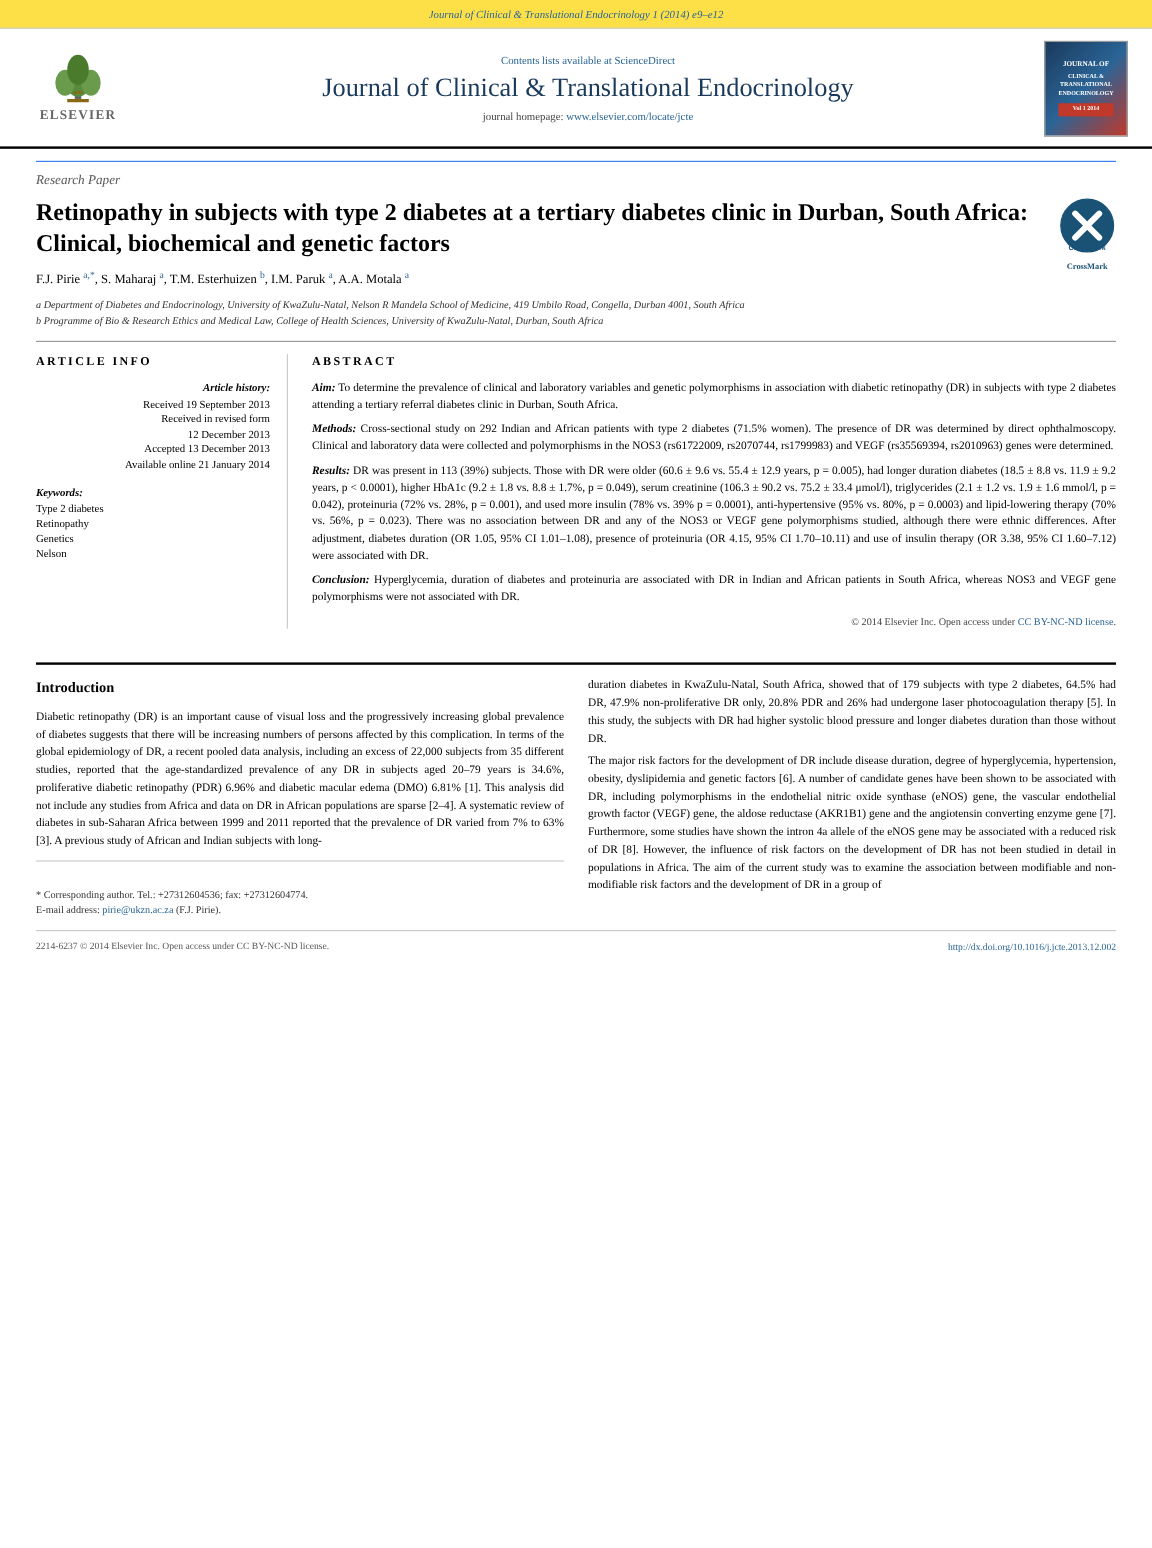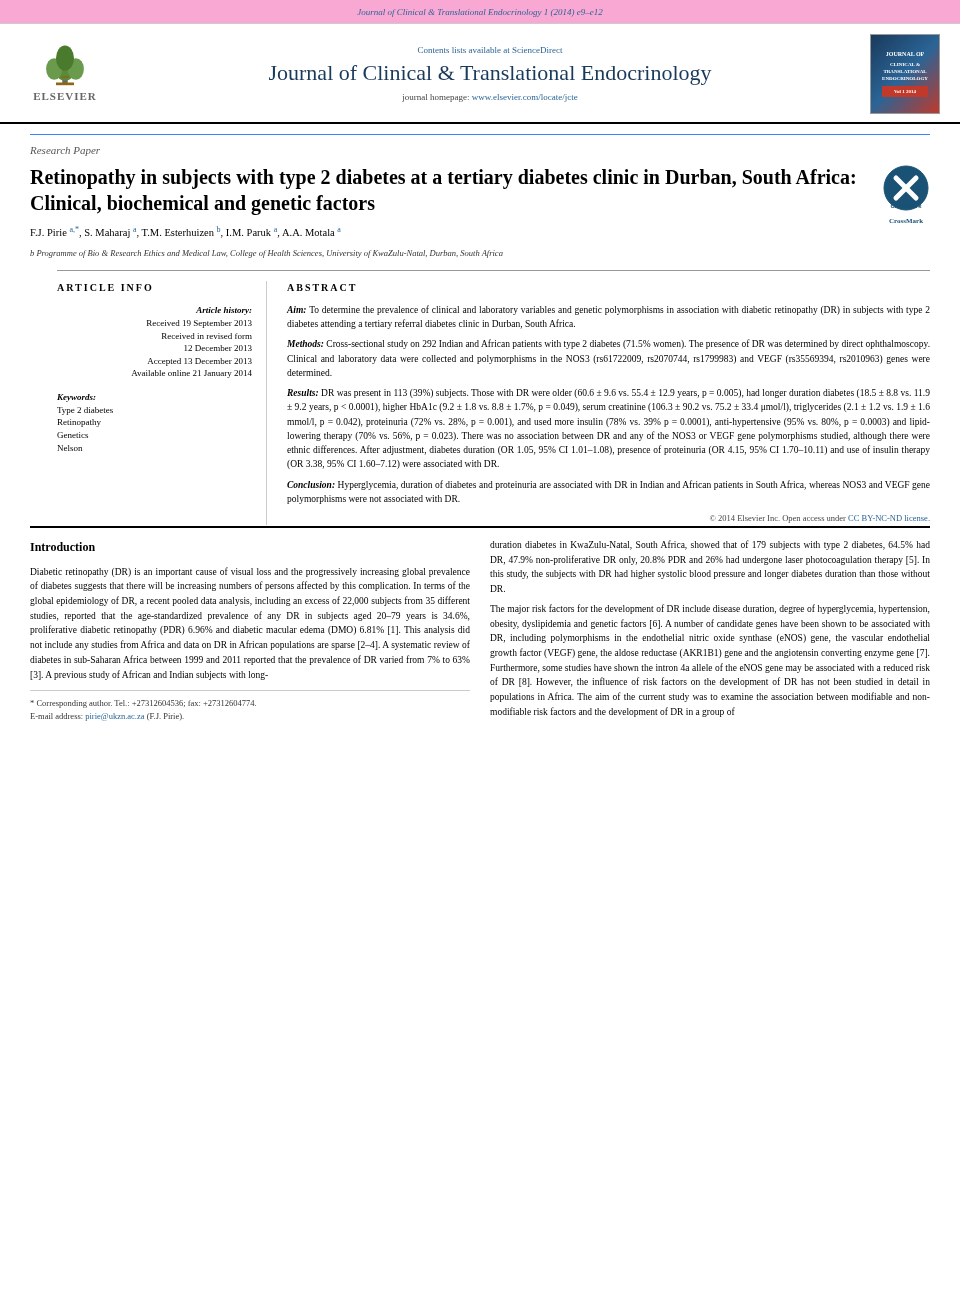--- a/index.html
+++ b/index.html
@@ -12,21 +12,21 @@
     }
     .page {
       width: 960px;
       min-height: 1290px;
       background: #fff;
       padding: 0;
       position: relative;
     }
     
     .journal-top-bar {
-      background: #f9a8d4;
+      background: #fde047;
       text-align: center;
       padding: 6px 0 4px;
       border-bottom: 1px solid #ccc;
       font-size: 9px;
       color: #2a6496;
       font-style: italic;
     }
     
     .header-area {
       display: flex;
@@ -134,21 +134,20 @@
       margin-bottom: 10px;
       line-height: 1.5;
       font-style: italic;
     }
     
     .two-col {
       display: flex;
       gap: 20px;
       border-top: 1px solid #999;
       padding-top: 10px;
-      margin-left: 27px;
     }
     .col-left {
       width: 210px;
       flex-shrink: 0;
       border-right: 1px solid #ccc;
       padding-right: 14px;
     }
     .col-right {
       flex: 1;
     }
@@ -198,21 +197,21 @@
     }
     .copyright-line {
       font-size: 8.5px;
       color: #444;
       text-align: right;
       margin-top: 6px;
     }
     
     .body-section {
       border-top: 2px solid #000;
-      margin-top: 1px;
+      margin-top: 28px;
       padding-top: 10px;
     }
     .body-two-col {
       display: flex;
       gap: 20px;
     }
     .body-col {
       flex: 1;
       font-size: 9.5px;
       line-height: 1.55;
@@ -225,21 +224,21 @@
       color: #000;
     }
     .body-text p {
       margin-bottom: 5px;
       font-size: 9.5px;
       line-height: 1.55;
       text-align: justify;
     }
     .footnote-line {
       border-top: 1px solid #ccc;
-      padding-top: 6px;
+      padding-top: 21px;
       margin-top: 8px;
       font-size: 8.5px;
       color: #333;
     }
     .bottom-bar {
       border-top: 1px solid #ccc;
       margin-top: 10px;
       padding-top: 6px;
       display: flex;
       justify-content: space-between;
@@ -311,20 +310,21 @@
         </svg>
         <div style="font-size:7px; text-align:center; color:#1a5276; margin-top:1px;">CrossMark</div>
       </div>
     </div>
 
     <div class="authors">
       <span>F.J. Pirie <sup>a,*</sup>, S. Maharaj <sup>a</sup>, T.M. Esterhuizen <sup>b</sup>, I.M. Paruk <sup>a</sup>, A.A. Motala <sup>a</sup></span>
     </div>
 
     <div class="affiliations">
+      <div>a Department of Diabetes and Endocrinology, University of KwaZulu-Natal, Nelson R Mandela School of Medicine, 419 Umbilo Road, Congella, Durban 4001, South Africa</div>
       <div>b Programme of Bio &amp; Research Ethics and Medical Law, College of Health Sciences, University of KwaZulu-Natal, Durban, South Africa</div>
     </div>
 
     <div class="two-col">
 
       <div class="col-left">
         <div class="section-heading">ARTICLE INFO</div>
 
         <div class="article-info-block">
           <span class="info-label">Article history:</span>
@@ -393,18 +393,26 @@
 
         <div class="body-col">
           <div class="body-text">
             <p>duration diabetes in KwaZulu-Natal, South Africa, showed that of 179 subjects with type 2 diabetes, 64.5% had DR, 47.9% non-proliferative DR only, 20.8% PDR and 26% had undergone laser photocoagulation therapy [5]. In this study, the subjects with DR had higher systolic blood pressure and longer diabetes duration than those without DR.</p>
             <p>The major risk factors for the development of DR include disease duration, degree of hyperglycemia, hypertension, obesity, dyslipidemia and genetic factors [6]. A number of candidate genes have been shown to be associated with DR, including polymorphisms in the endothelial nitric oxide synthase (eNOS) gene, the vascular endothelial growth factor (VEGF) gene, the aldose reductase (AKR1B1) gene and the angiotensin converting enzyme gene [7]. Furthermore, some studies have shown the intron 4a allele of the eNOS gene may be associated with a reduced risk of DR [8]. However, the influence of risk factors on the development of DR has not been studied in detail in populations in Africa. The aim of the current study was to examine the association between modifiable and non-modifiable risk factors and the development of DR in a group of</p>
           </div>
         </div>
 
       </div>
 
+      <div class="bottom-bar">
+        <div>
+          <span style="font-size:8px; color:#555;">2214-6237 © 2014 Elsevier Inc. Open access under CC BY-NC-ND license.</span>
+        </div>
+        <div style="font-size:8px; color:#2a6496;">
+          <span>http://dx.doi.org/10.1016/j.jcte.2013.12.002</span>
+        </div>
+      </div>
 
     </div>
 
   </div>
 
 </div>
 
 </body></html>

